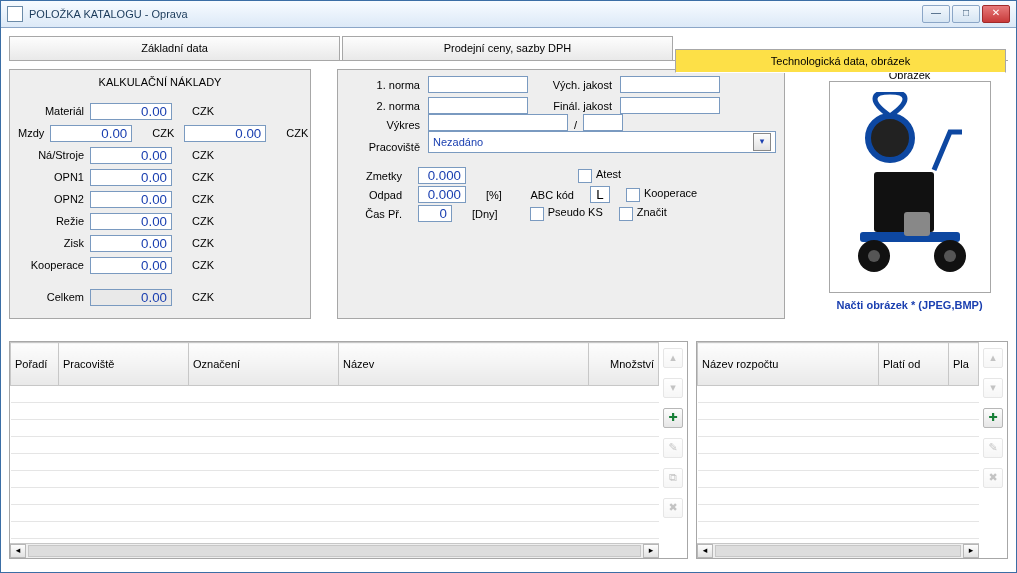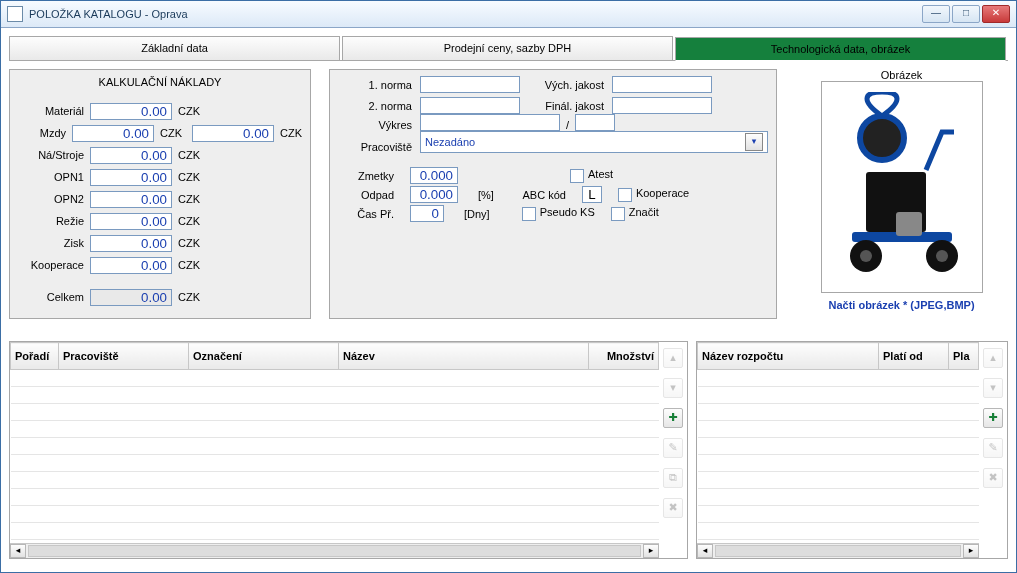--- a/index.html
+++ b/index.html
@@ -5,52 +5,52 @@
 html,body{margin:0;padding:0;font-family:Tahoma,Arial,sans-serif;font-size:11px;background:#fff;color:#000}
 .window{width:1017px;height:573px;border:1px solid #3b6ea5;background:#fff;position:relative;box-sizing:border-box;overflow:hidden}
 .titlebar{height:26px;background:linear-gradient(#f7fbff,#dce9f7);border-bottom:1px solid #8ba6c7;display:flex;align-items:center;padding:0 6px}
 .titlebar .ticon{width:14px;height:14px;border:1px solid #6b8ba8;margin-right:6px;background:#fff}
 .titlebar .ttxt{flex:1;color:#1a3a5a}
 .winbtns{display:flex;gap:2px}
 .winbtn{width:26px;height:16px;border:1px solid #8ba6c7;border-radius:2px;background:linear-gradient(#f2f7fc,#d6e5f3);font-size:10px;line-height:14px;text-align:center;color:#30506f;cursor:pointer}
 .winbtn.close{background:linear-gradient(#e77a7a,#c83a3a);color:#fff;border-color:#a02a2a}
 .tabs{display:flex;height:24px;border-bottom:1px solid #a7a7a7;margin:8px 8px 0 8px}
 .tab{flex:1;border:1px solid #a7a7a7;border-bottom:none;margin-right:2px;text-align:center;line-height:22px;background:linear-gradient(#fdfdfd,#e9e9e9);cursor:pointer}
-.tab.active{background:#15803d;border-bottom:1px solid #fff;position:relative;top:1px}
-.content{display:flex;gap:18px;padding:8px 8px 16px 8px}
+.tab.active{background:#fde047;border-bottom:1px solid #fff;position:relative;top:13px}
+.content{display:flex;gap:26px;padding:8px 8px 16px 8px}
 .panel{border:1px solid #a7a7a7;background:#eeeeee;padding:6px 8px 10px 8px;box-sizing:border-box}
 .panel .ph{height:18px;text-align:center;font-weight:normal;letter-spacing:0;margin-bottom:6px}
 .kalk{width:302px}
 .tech{width:448px}
 .imgcol{flex:1;text-align:center}
 .row{display:flex;align-items:center;height:22px}
 .lbl{width:66px;text-align:right;margin-right:6px}
 .numin{width:82px;height:17px;border:1px solid #7a9ac0;background:#fff;text-align:right;padding:0 4px;color:#1a3fb0;box-sizing:border-box}
 .numin.ro{background:#e9e9e9}
-.cur{margin-left:6px}
+.cur{margin-left:20px}
 .techgrid{display:grid;grid-template-columns:74px 100px 76px 100px;gap:4px 8px;align-items:center}
 .tin{height:17px;border:1px solid #7a9ac0;background:#fff;box-sizing:border-box;padding:0 4px}
 .tlabel{text-align:right}
 .vyrow{display:flex;align-items:flex-end;margin-top:0}
 .vyrow .tlabel{width:74px;text-align:right;margin-right:8px}
 .sel{flex:1;height:20px;border:1px solid #7a9ac0;background:#fff;display:flex;align-items:center;justify-content:space-between;padding:0 4px;color:#1a3fb0}
 .sel .dd{width:16px;height:16px;border:1px solid #888;background:linear-gradient(#fdfdfd,#e2e2e2);text-align:center;line-height:14px;font-size:9px;cursor:pointer}
 .bot{display:flex;gap:16px;margin-top:10px;align-items:center;flex-wrap:wrap}
 .bot .lbl2{text-align:right;width:56px}
 .chk{width:12px;height:12px;border:1px solid #7a9ac0;background:#fff;display:inline-block;vertical-align:middle;margin-right:4px}
 .small{width:48px}
 .unit{margin-left:4px}
 .imgbox{border:1px solid #a7a7a7;background:#fff;width:160px;height:210px;margin:0 auto 6px auto;display:flex;align-items:center;justify-content:center}
 .grids{display:flex;gap:8px;padding:6px 8px 8px 8px;height:232px;box-sizing:border-box}
 .gwrap{display:flex;border:1px solid #a7a7a7;background:#fff}
 .gridL{flex:1;min-width:0}
 .gridR{width:310px}
 .gbody{flex:1;overflow:auto}
 table{border-collapse:collapse;width:100%;table-layout:fixed}
-th{background:linear-gradient(#fdfdfd,#e9e9e9);border:1px solid #c7c7c7;height:18px;font-weight:bold;text-align:left;padding:4px 4px;font-size:11px}
+th{background:linear-gradient(#fdfdfd,#e9e9e9);border:1px solid #c7c7c7;height:18px;font-weight:normal;text-align:left;padding:12px 4px;font-size:11px}
 td{border-bottom:1px solid #e5e5e5;height:16px;padding:0 4px}
 .gscroll{height:14px;background:#eee;border-top:1px solid #c7c7c7;display:flex;align-items:center}
 .gscroll .ar{width:14px;height:12px;border:1px solid #b7b7b7;background:linear-gradient(#fdfdfd,#e2e2e2);text-align:center;line-height:10px;font-size:9px;cursor:pointer}
 .gscroll .thumb{flex:1;height:10px;background:#ddd;margin:0 2px;border:1px solid #c7c7c7}
 .vtb{width:28px;display:flex;flex-direction:column;align-items:center;padding-top:6px;gap:10px}
 .vbtn{width:18px;height:18px;border:1px solid #b7b7b7;background:linear-gradient(#fdfdfd,#e6e6e6);border-radius:2px;text-align:center;line-height:16px;font-size:11px;color:#555;cursor:pointer}
 .vbtn.dim{opacity:.35}
 .gcol{display:flex;flex-direction:column;flex:1;min-width:0}
 .loadlink{color:#1a3fb0}
 

